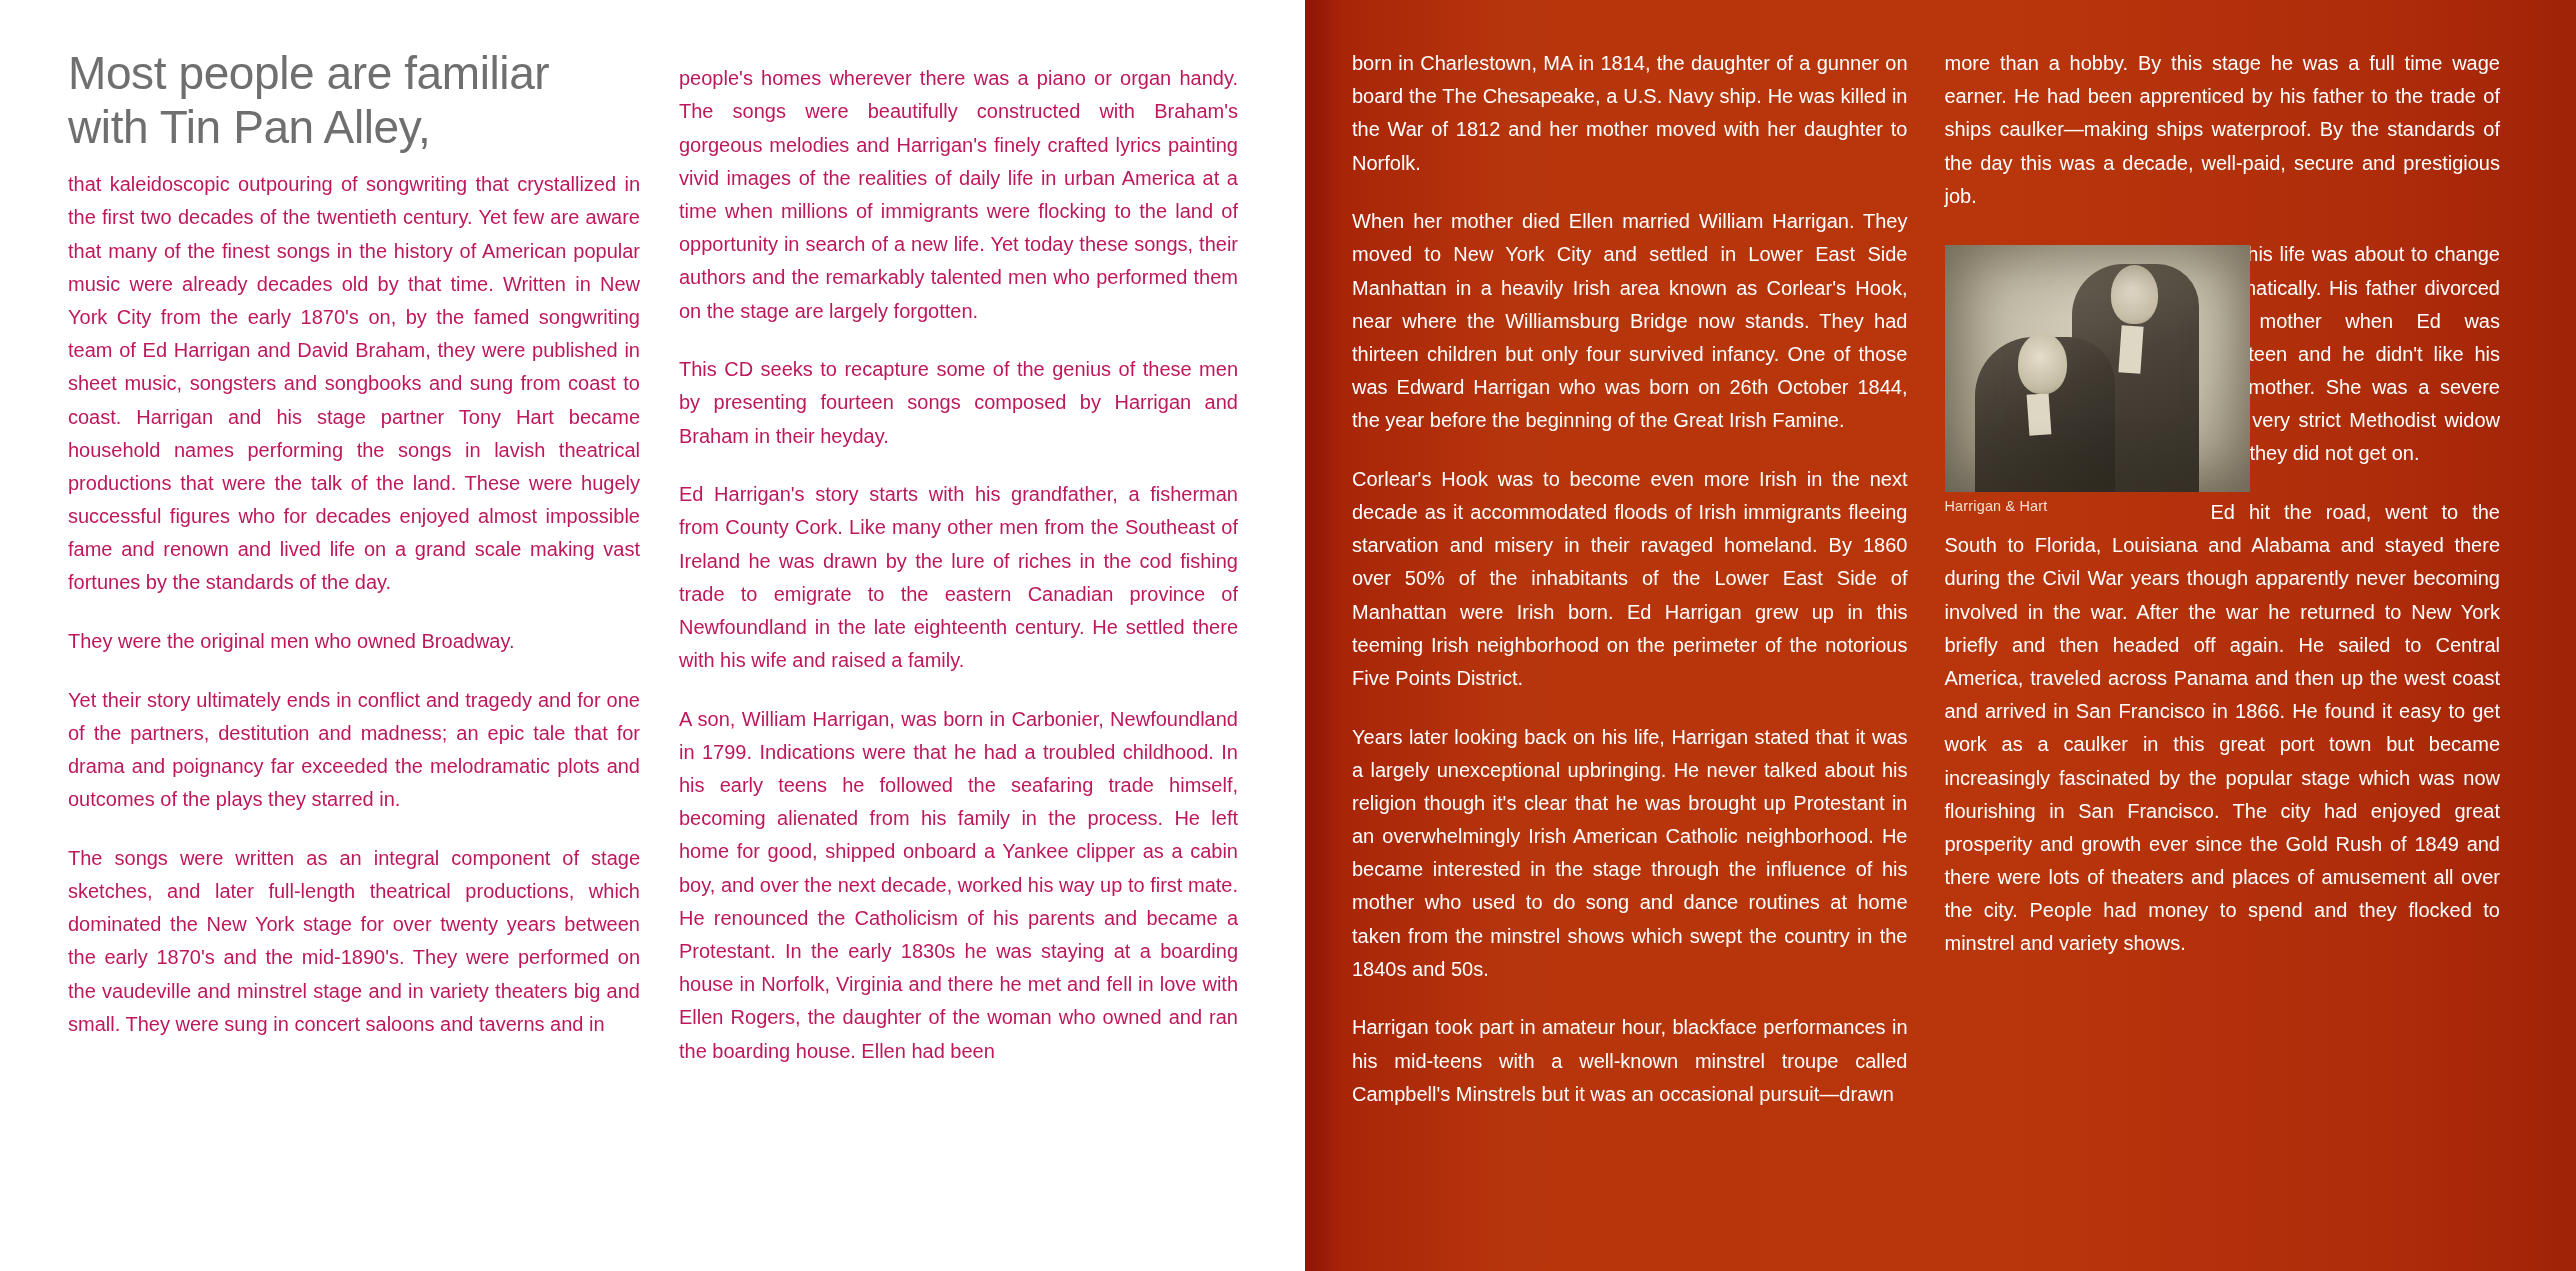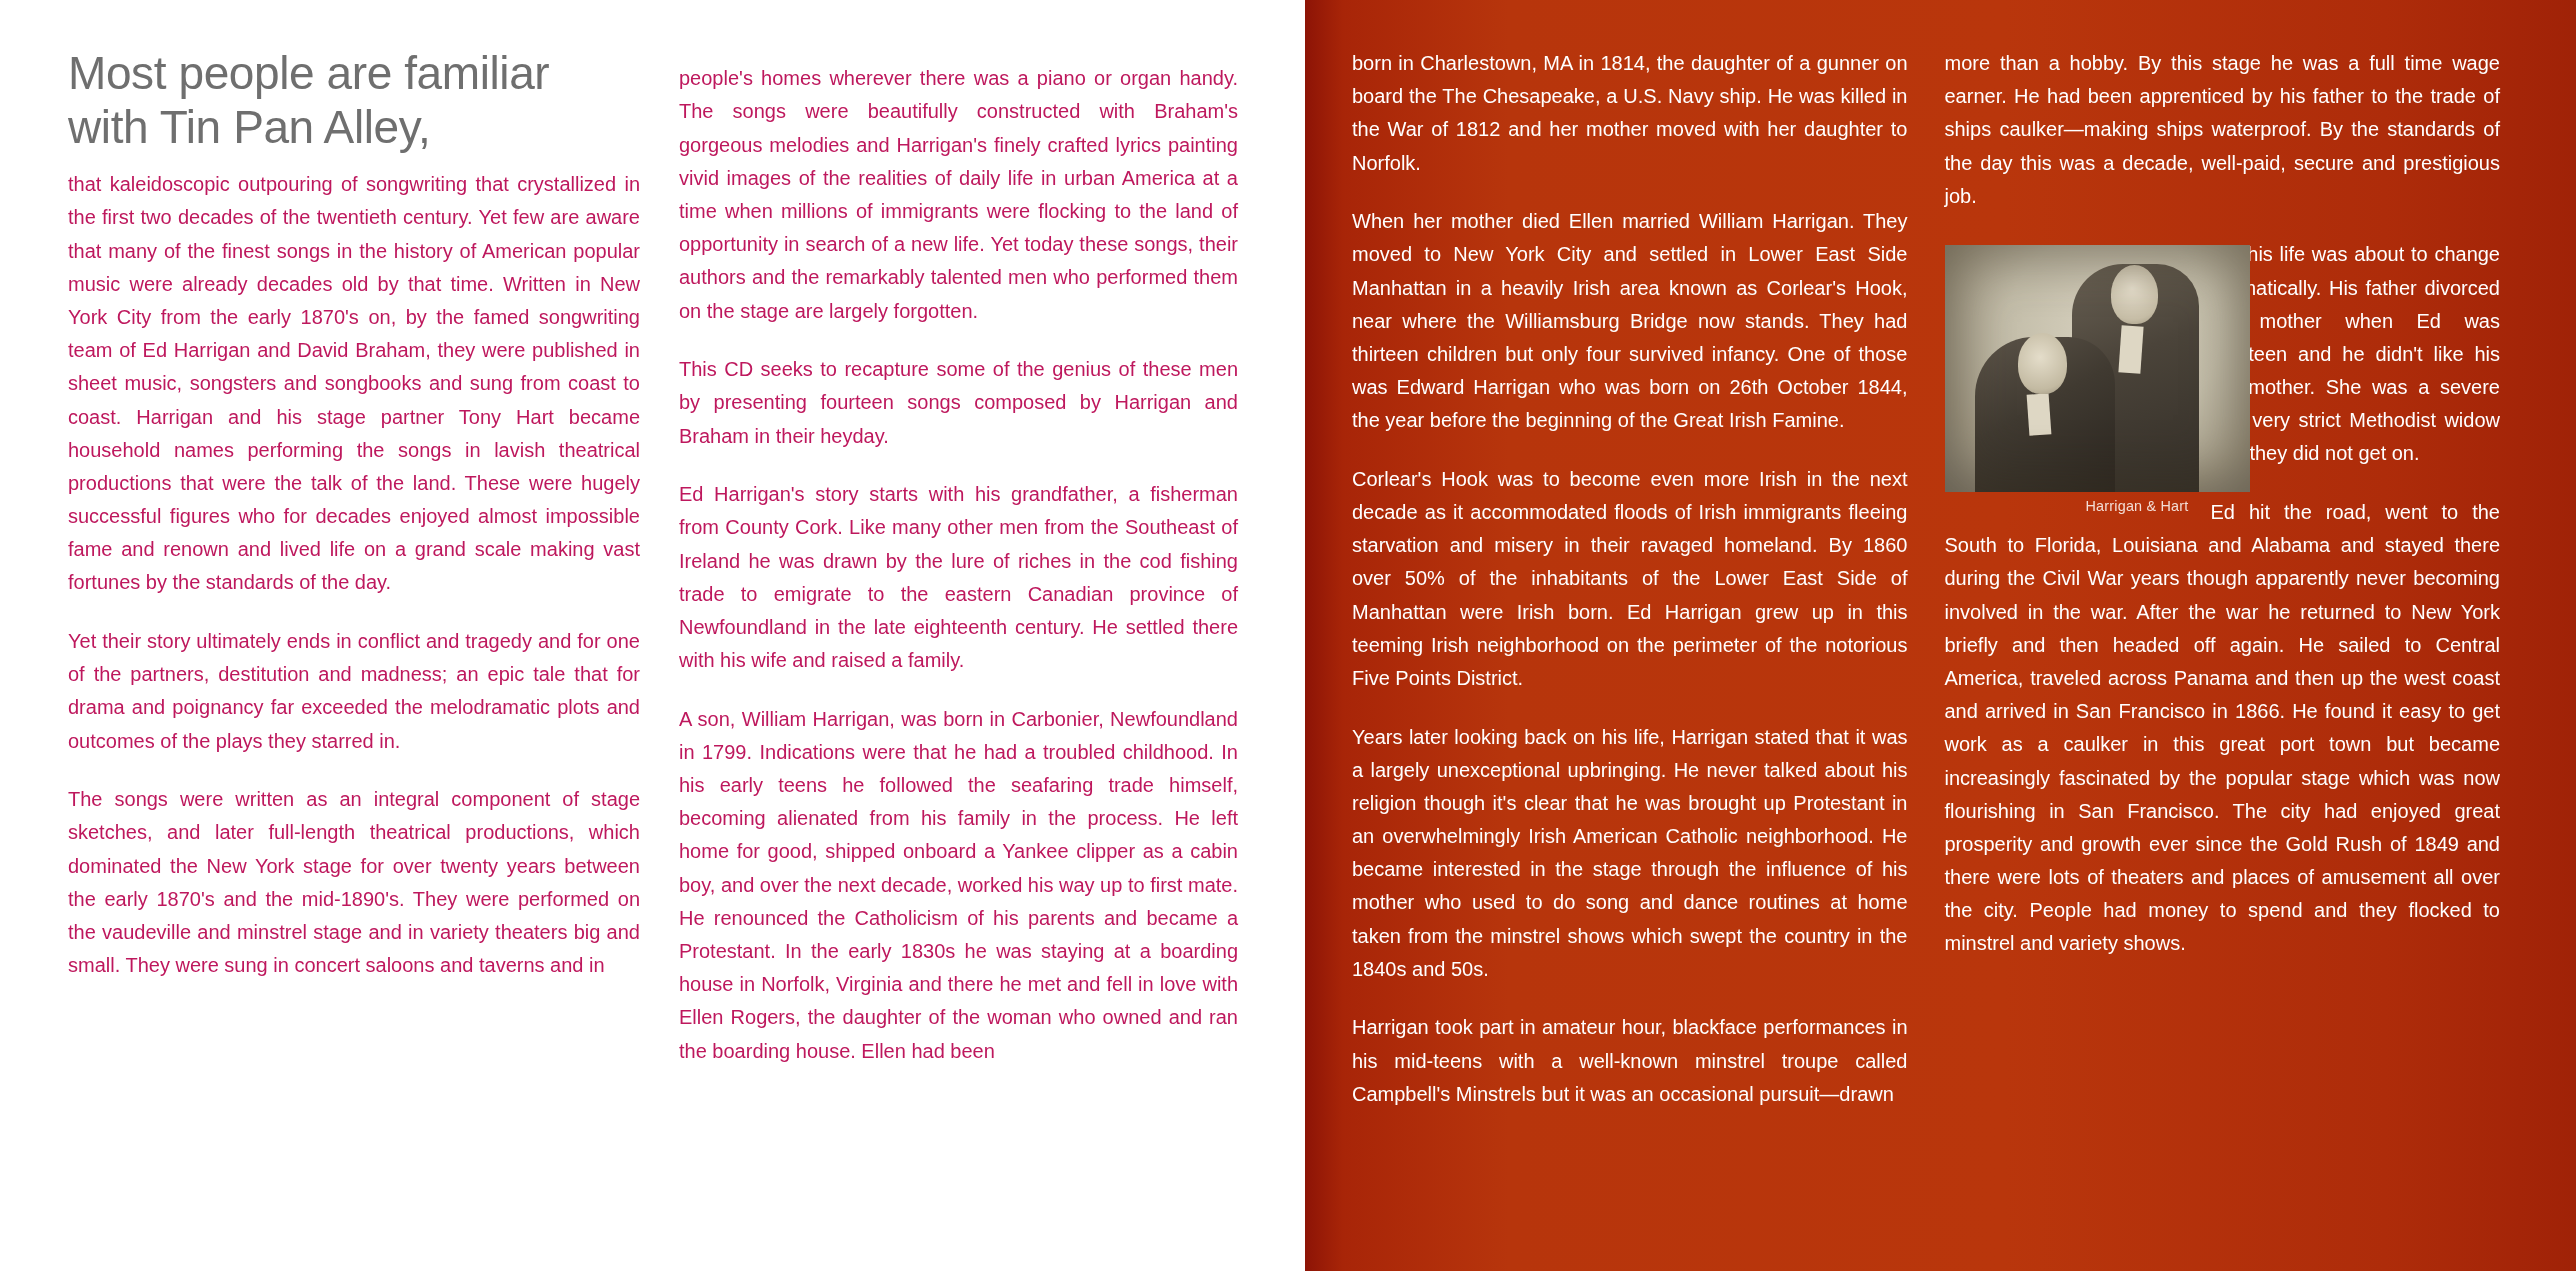--- a/index.html
+++ b/index.html
@@ -76,21 +76,20 @@
     line-height: 1.66;
     color: #ffffff;
     margin: 0 0 25.4px 0;
     text-align: justify;
     font-weight: 400;
   }
   .photo-wrap {
     float: left;
     width: 244px;
     margin: 6.8px 22px 5.1px 0;
-    text-align: right;
   }
   .photo {
     width: 305px;
     height: 247px;
     position: relative;
     overflow: hidden;
     background: #b9b2a0;
   }
   .photo .sky {
     position: absolute; inset: 0;
@@ -161,20 +160,21 @@
 </head>
 <body>
 
 <div class="page">
 
   <div class="left-half">
 
     <div class="col left-col">
       <h1 class="headline">Most people are familiar with Tin Pan Alley,</h1>
       <p class="body">that kaleidoscopic outpouring of songwriting that crystallized in the first two decades of the twentieth century. Yet few are aware that many of the finest songs in the history of American popular music were already decades old by that time. Written in New York City from the early 1870's on, by the famed songwriting team of Ed Harrigan and David Braham, they were published in sheet music, songsters and songbooks and sung from coast to coast. Harrigan and his stage partner Tony Hart became household names performing the songs in lavish theatrical productions that were the talk of the land. These were hugely successful figures who for decades enjoyed almost impossible fame and renown and lived life on a grand scale making vast fortunes by the standards of the day.</p>
+      <p class="body">They were the original men who owned Broadway.</p>
       <p class="body">Yet their story ultimately ends in conflict and tragedy and for one of the partners, destitution and madness; an epic tale that for drama and poignancy far exceeded the melodramatic plots and outcomes of the plays they starred in.</p>
       <p class="body">The songs were written as an integral component of stage sketches, and later full-length theatrical productions, which dominated the New York stage for over twenty years between the early 1870's and the mid-1890's. They were performed on the vaudeville and minstrel stage and in variety theaters big and small. They were sung in concert saloons and taverns and in</p>
     </div>
 
     <div class="col left-col2">
       <p class="body">people's homes wherever there was a piano or organ handy. The songs were beautifully constructed with Braham's gorgeous melodies and Harrigan's finely crafted lyrics painting vivid images of the realities of daily life in urban America at a time when millions of immigrants were flocking to the land of opportunity in search of a new life. Yet today these songs, their authors and the remarkably talented men who performed them on the stage are largely forgotten.</p>
       <p class="body">This CD seeks to recapture some of the genius of these men by presenting fourteen songs composed by Harrigan and Braham in their heyday.</p>
       <p class="body">Ed Harrigan's story starts with his grandfather, a fisherman from County Cork.  Like many other men from the Southeast of Ireland he was drawn by the lure of riches in the cod fishing trade to emigrate to the eastern Canadian province of Newfoundland in the late eighteenth century.  He settled there with his wife and raised a family.</p>
       <p class="body">A son, William Harrigan, was born in Carbonier, Newfoundland in 1799. Indications were that he had a troubled childhood. In his early teens he followed the seafaring trade himself, becoming alienated from his family in the process. He left home for good, shipped onboard a Yankee clipper as a cabin boy, and over the next decade, worked his way up to first mate. He renounced the Catholicism of his parents and became a Protestant. In the early 1830s he was staying at a boarding house in Norfolk, Virginia and there he met and fell in love with Ellen Rogers, the daughter of the woman who owned and ran the boarding house. Ellen had been</p>
     </div>

